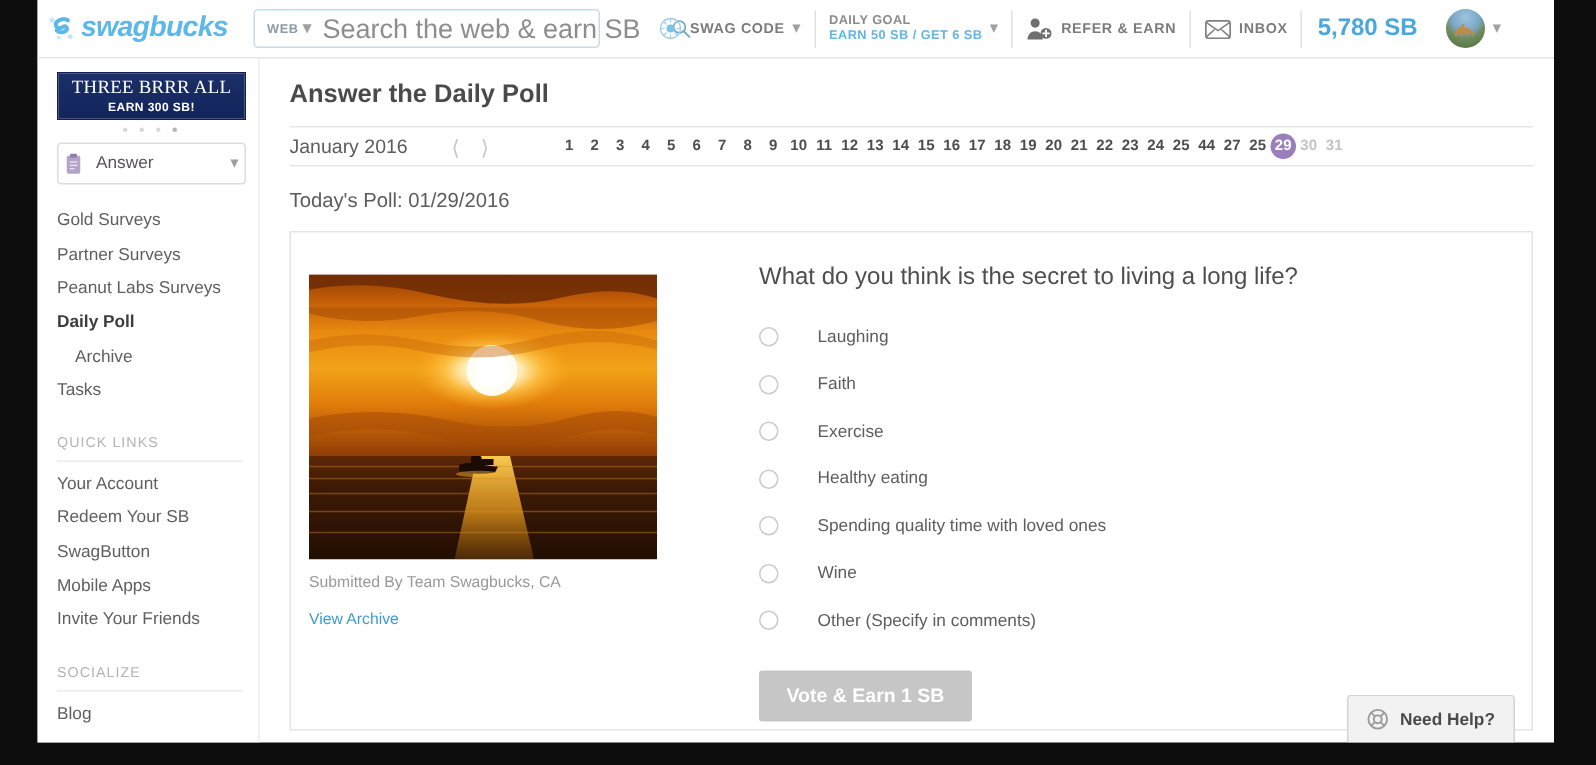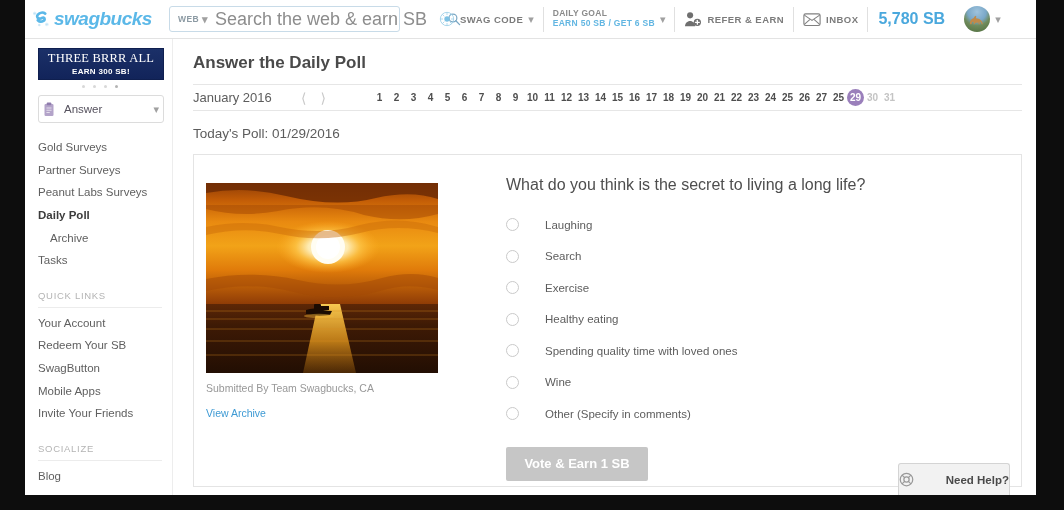--- a/index.html
+++ b/index.html
@@ -184,21 +184,21 @@
     font-family: "Liberation Sans", sans-serif;
     cursor: default;
   }
 
   
   #need-help {
     position: absolute; right: 26px; bottom: 0;
     width: 112px; height: 32px;
     background: #f2f2f2; border: 1px solid #d4d4d4; border-bottom: none;
     border-radius: 3px 3px 0 0;
-    display: flex; align-items: center; justify-content: space-between; gap: 7px;
+    display: flex; align-items: center; justify-content: center; gap: 7px;
     cursor: pointer;
   }
   .help-text { font-size: 11.5px; font-weight: bold; color: #4a4a4a; }
 </style>
 </head>
 <body>
 
 <div id="page">
 
   <div id="header">
@@ -374,21 +374,21 @@
           <span class="day">16</span>
           <span class="day">17</span>
           <span class="day">18</span>
           <span class="day">19</span>
           <span class="day">20</span>
           <span class="day">21</span>
           <span class="day">22</span>
           <span class="day">23</span>
           <span class="day">24</span>
           <span class="day">25</span>
-          <span class="day">26</span>
+          <span class="day">44</span>
           <span class="day">27</span>
           <span class="day">25</span>
           <span class="day selected">29</span>
           <span class="day disabled">30</span>
           <span class="day disabled">31</span>
         </span>
       </div>
 
       <div class="today-line">Today's Poll: 01/29/2016</div>
 
@@ -452,21 +452,21 @@
 
         <div class="poll-right">
           <div class="poll-question">What do you think is the secret to living a long life?</div>
 
           <label class="option-row">
             <span class="radio"></span>
             <span class="option-label">Laughing</span>
           </label>
           <label class="option-row">
             <span class="radio"></span>
-            <span class="option-label">Search</span>
+            <span class="option-label">Faith</span>
           </label>
           <label class="option-row">
             <span class="radio"></span>
             <span class="option-label">Exercise</span>
           </label>
           <label class="option-row">
             <span class="radio"></span>
             <span class="option-label">Healthy eating</span>
           </label>
           <label class="option-row">

